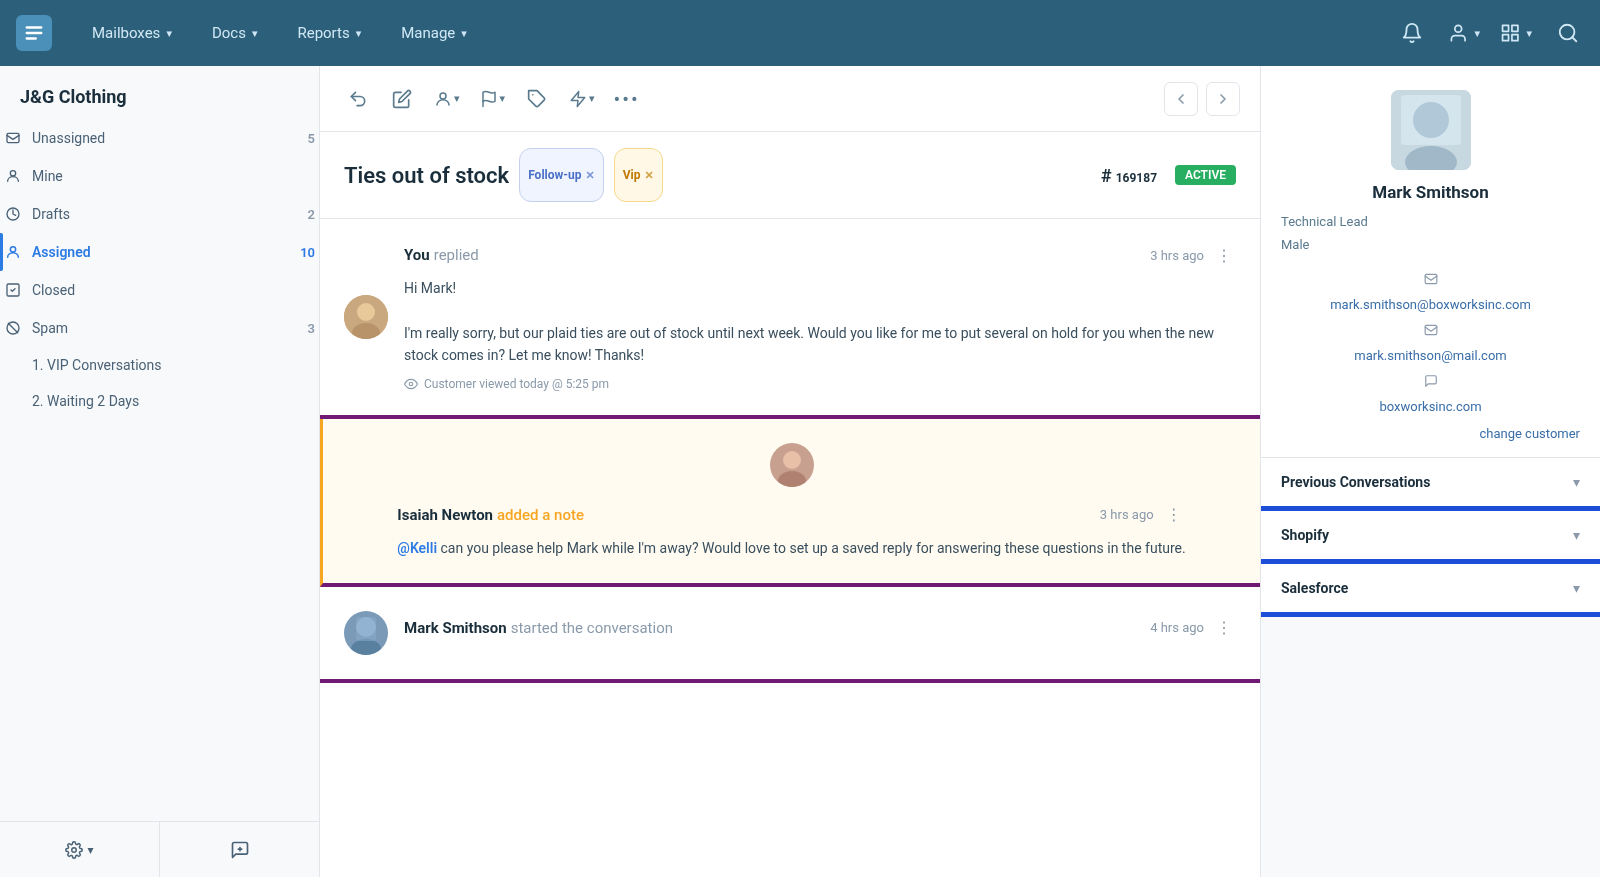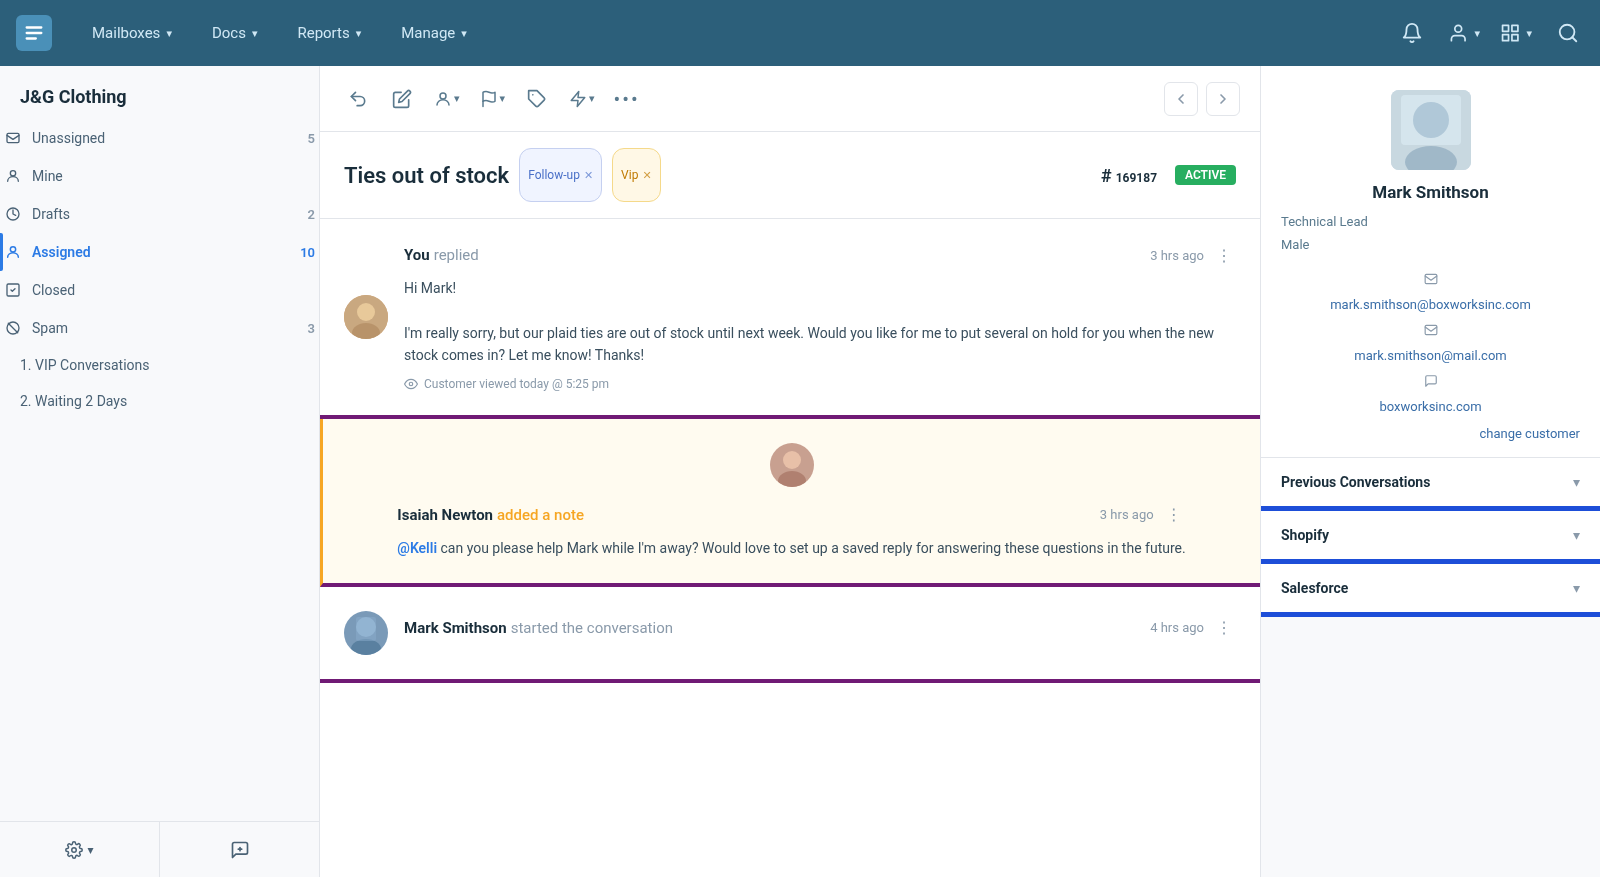--- a/index.html
+++ b/index.html
@@ -101,21 +101,21 @@
       padding: 16px 20px 6px 20px;
       font-size: 11px;
       font-weight: 700;
       letter-spacing: 0.08em;
       color: #8a9aaa;
       text-transform: uppercase;
     }
     .sidebar-folder {
       display: flex;
       align-items: center;
-      padding: 10px 20px;
+      padding: 10px 32px;
       cursor: pointer;
       color: #4a6275;
       font-size: 14px;
       gap: 10px;
     }
 
     
     .sidebar-nav-item.active::before {
       content: '';
       position: absolute;
@@ -193,21 +193,21 @@
     }
     .conv-title {
       font-size: 22px;
       font-weight: 600;
       color: #1a2e3b;
     }
     .badge {
       padding: 19px 8px;
       border-radius: 12px;
       font-size: 12px;
-      font-weight: 400;
+      font-weight: 700;
       display: flex; align-items: center; gap: 4px;
     }
     .badge-followup {
       background: #f0f4ff;
       color: #4a70c8;
       border: 1px solid #c5d0f0;
     }
     .badge-vip {
       background: #fff8e6;
       color: #c07a00;

